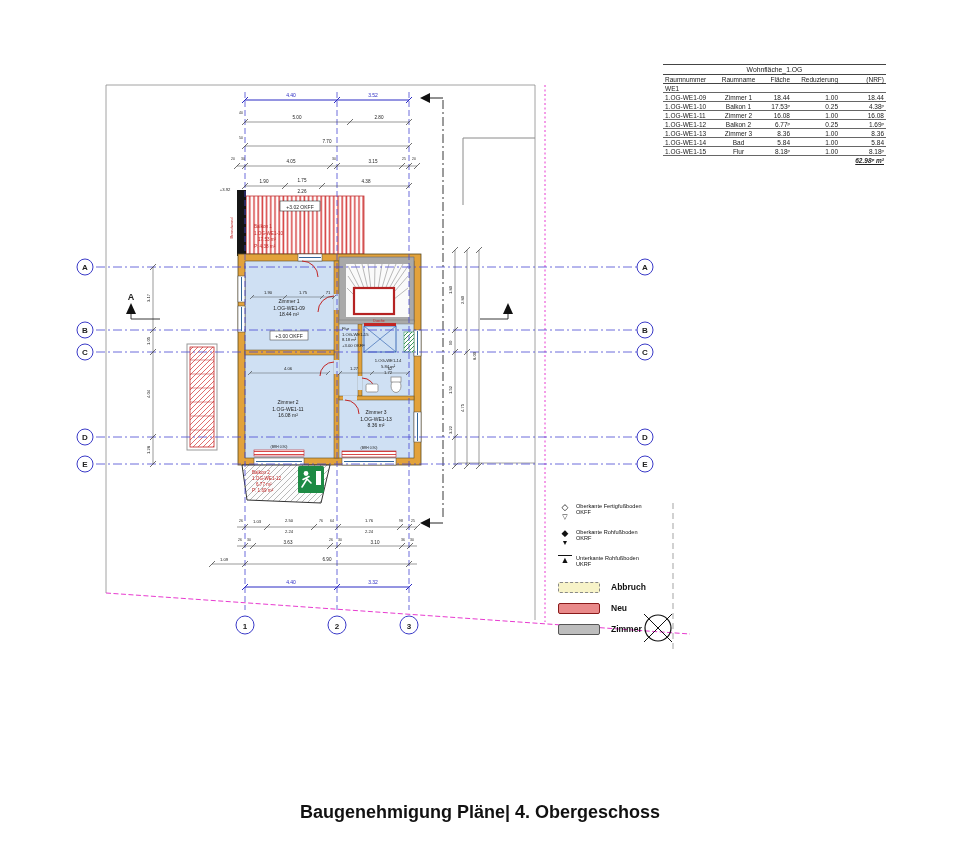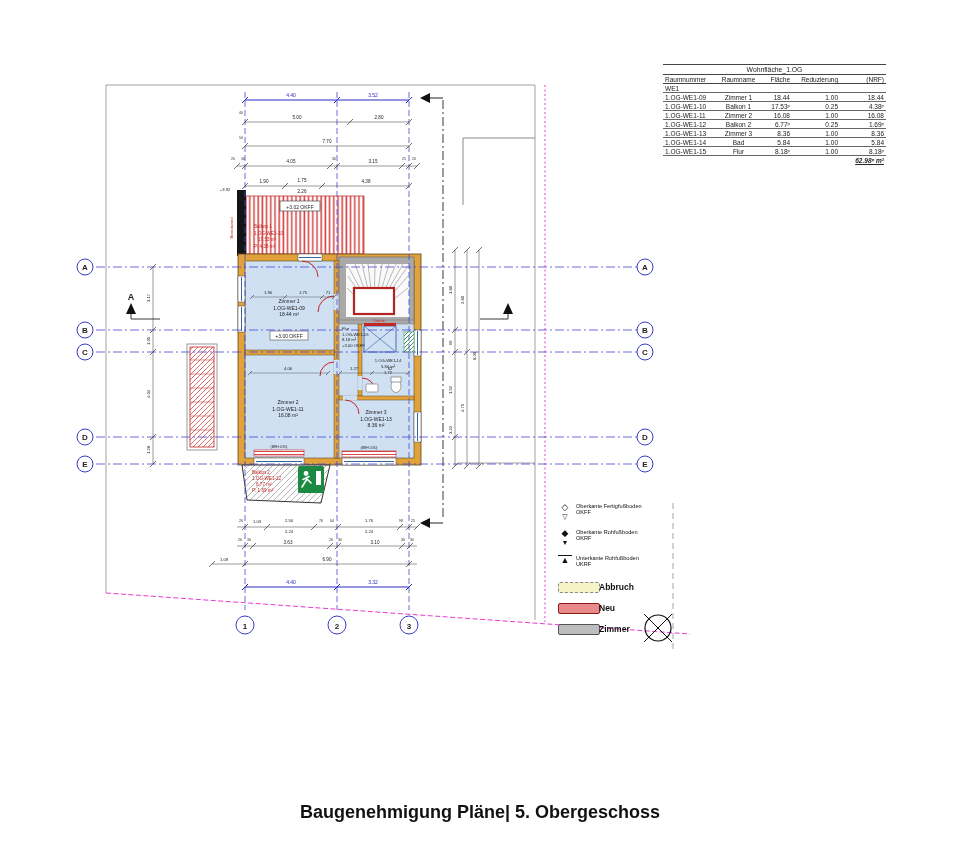--- a/index.html
+++ b/index.html
@@ -22,21 +22,21 @@
   .legend{position:absolute;left:558px;top:503px;width:125px;color:#111;}
   .litem{display:flex;gap:4px;margin-bottom:9px;align-items:flex-start;}
   .lico{width:14px;font-size:9px;line-height:1;text-align:center;color:#111;}
   .lico .lv{display:block;font-size:7px;margin-top:1px;}
   .llab{font-size:5.6px;line-height:1.15;}
   .swrow{display:flex;align-items:center;margin-bottom:10px;}
   .sw{width:40px;height:9px;border:1px solid #555;border-radius:2px;}
   .sw.abbruch{background:#f7f3c8;border:1px dashed #888;}
   .sw.neu{background:#e98a8a;border:1px solid #8a1a1a;}
   .sw.bestand{background:#bdbdbd;border:1px solid #555;}
-  .swlab{font-size:8.5px;font-weight:bold;margin-left:-1px;}
+  .swlab{font-size:8.5px;font-weight:bold;margin-left:-1px;padding-left:12px;}
   .doc-title{position:absolute;left:0;top:802px;width:960px;text-align:center;
              font-size:18px;font-weight:bold;color:#111;}
 </style>
 </head>
 <body>
 
 <div id="page">
 
 <svg width="960" height="863" viewBox="0 0 960 863">
   <defs>
@@ -463,15 +463,15 @@
     <span class="sw neu"></span>
     <span class="swlab">Neu</span>
   </div>
   <div class="swrow">
     <span class="sw bestand"></span>
     <span class="swlab">Zimmer</span>
   </div>
 </div>
 
 
-<div class="doc-title">Baugenehmigung Pläne| 5. Obergeschoss</div>
+<div class="doc-title">Baugenehmigung Pläne| 4. Obergeschoss</div>
 
 </div>
 
 </body></html>

